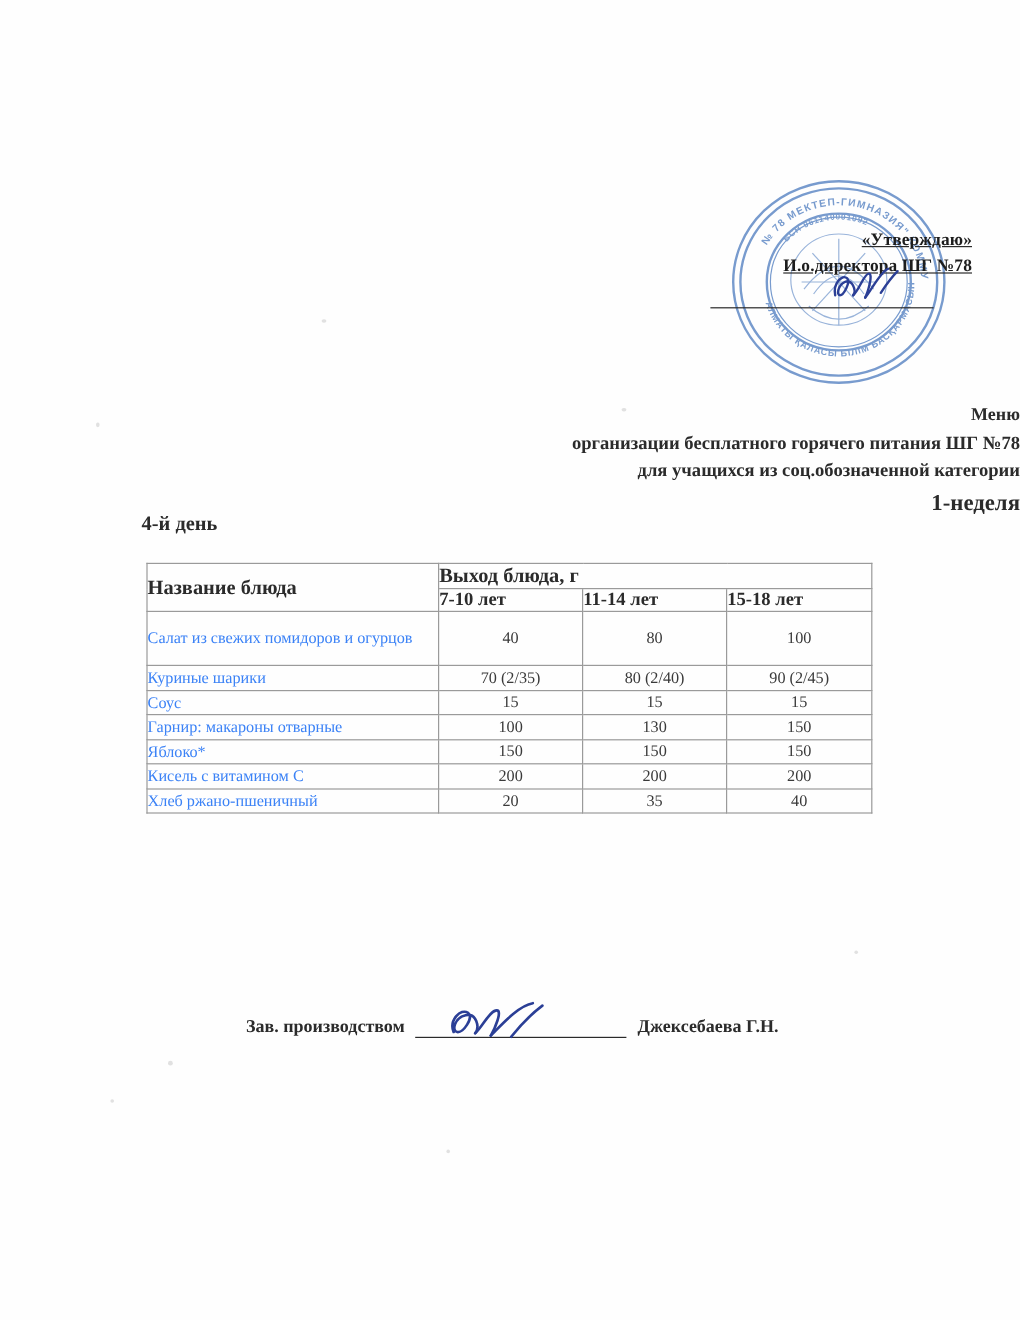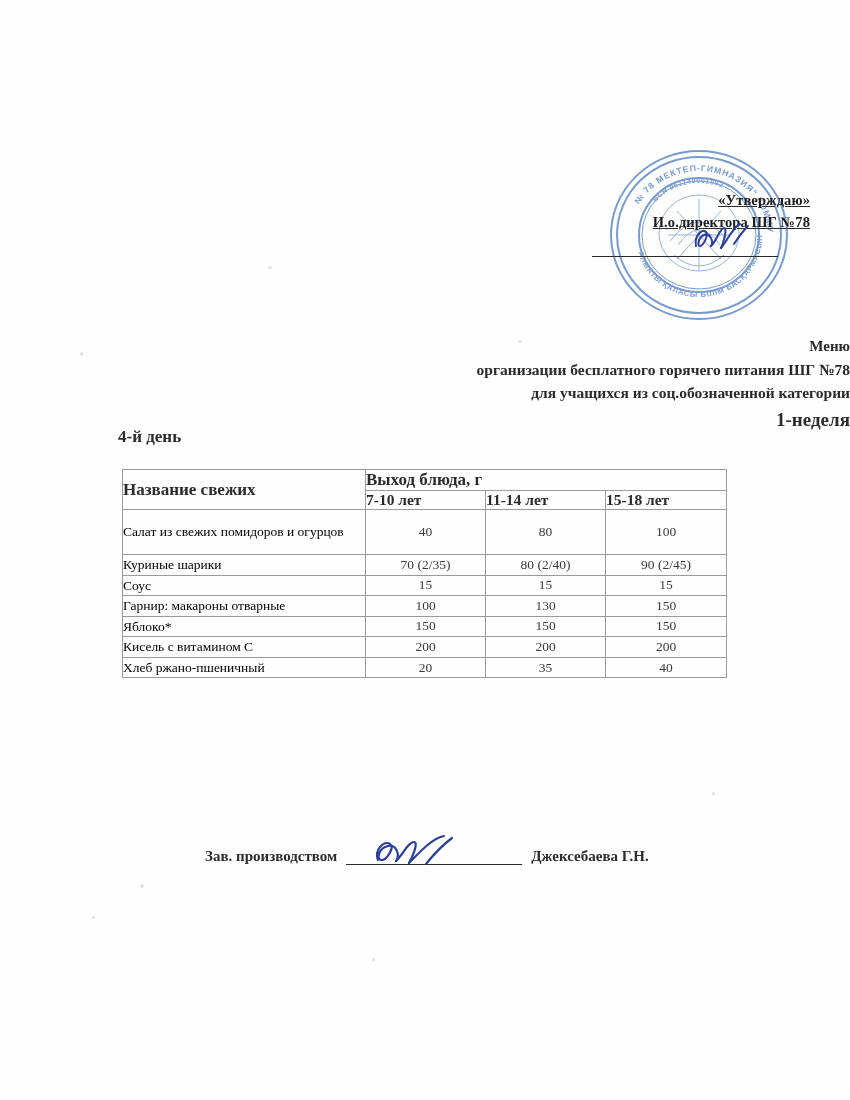--- a/index.html
+++ b/index.html
@@ -151,21 +151,21 @@
     text-align: left;
     font-weight: bold;
     font-size: 15.5px;
     padding: 5px 0 6px;
   }
   td.dish {
     text-align: left;
     font-size: 13.5px;
     padding: 8px 10px 8px 11px;
     line-height: 1.45;
-    color: #000000;
+    color: #3b82f6;
   }
   td.val {
     text-align: center;
     font-size: 13.5px;
     padding: 8px 0;
     color: #3a3a3a;
   }
   tr.tall td { height: 44px; }
 
   
@@ -285,21 +285,21 @@
   <div class="table-wrap">
     <table class="menu">
       <colgroup>
         <col style="width:243px">
         <col style="width:120px">
         <col style="width:120px">
         <col style="width:121px">
       </colgroup>
       <thead>
         <tr>
-          <th class="th-name" rowspan="2">Название свежих</th>
+          <th class="th-name" rowspan="2">Название блюда</th>
           <th class="th-out" colspan="3">Выход блюда, г</th>
         </tr>
         <tr>
           <th class="th-age">7-10 лет</th>
           <th class="th-age">11-14 лет</th>
           <th class="th-age">15-18 лет</th>
         </tr>
       </thead>
       <tbody>
         <tr class="tall">

